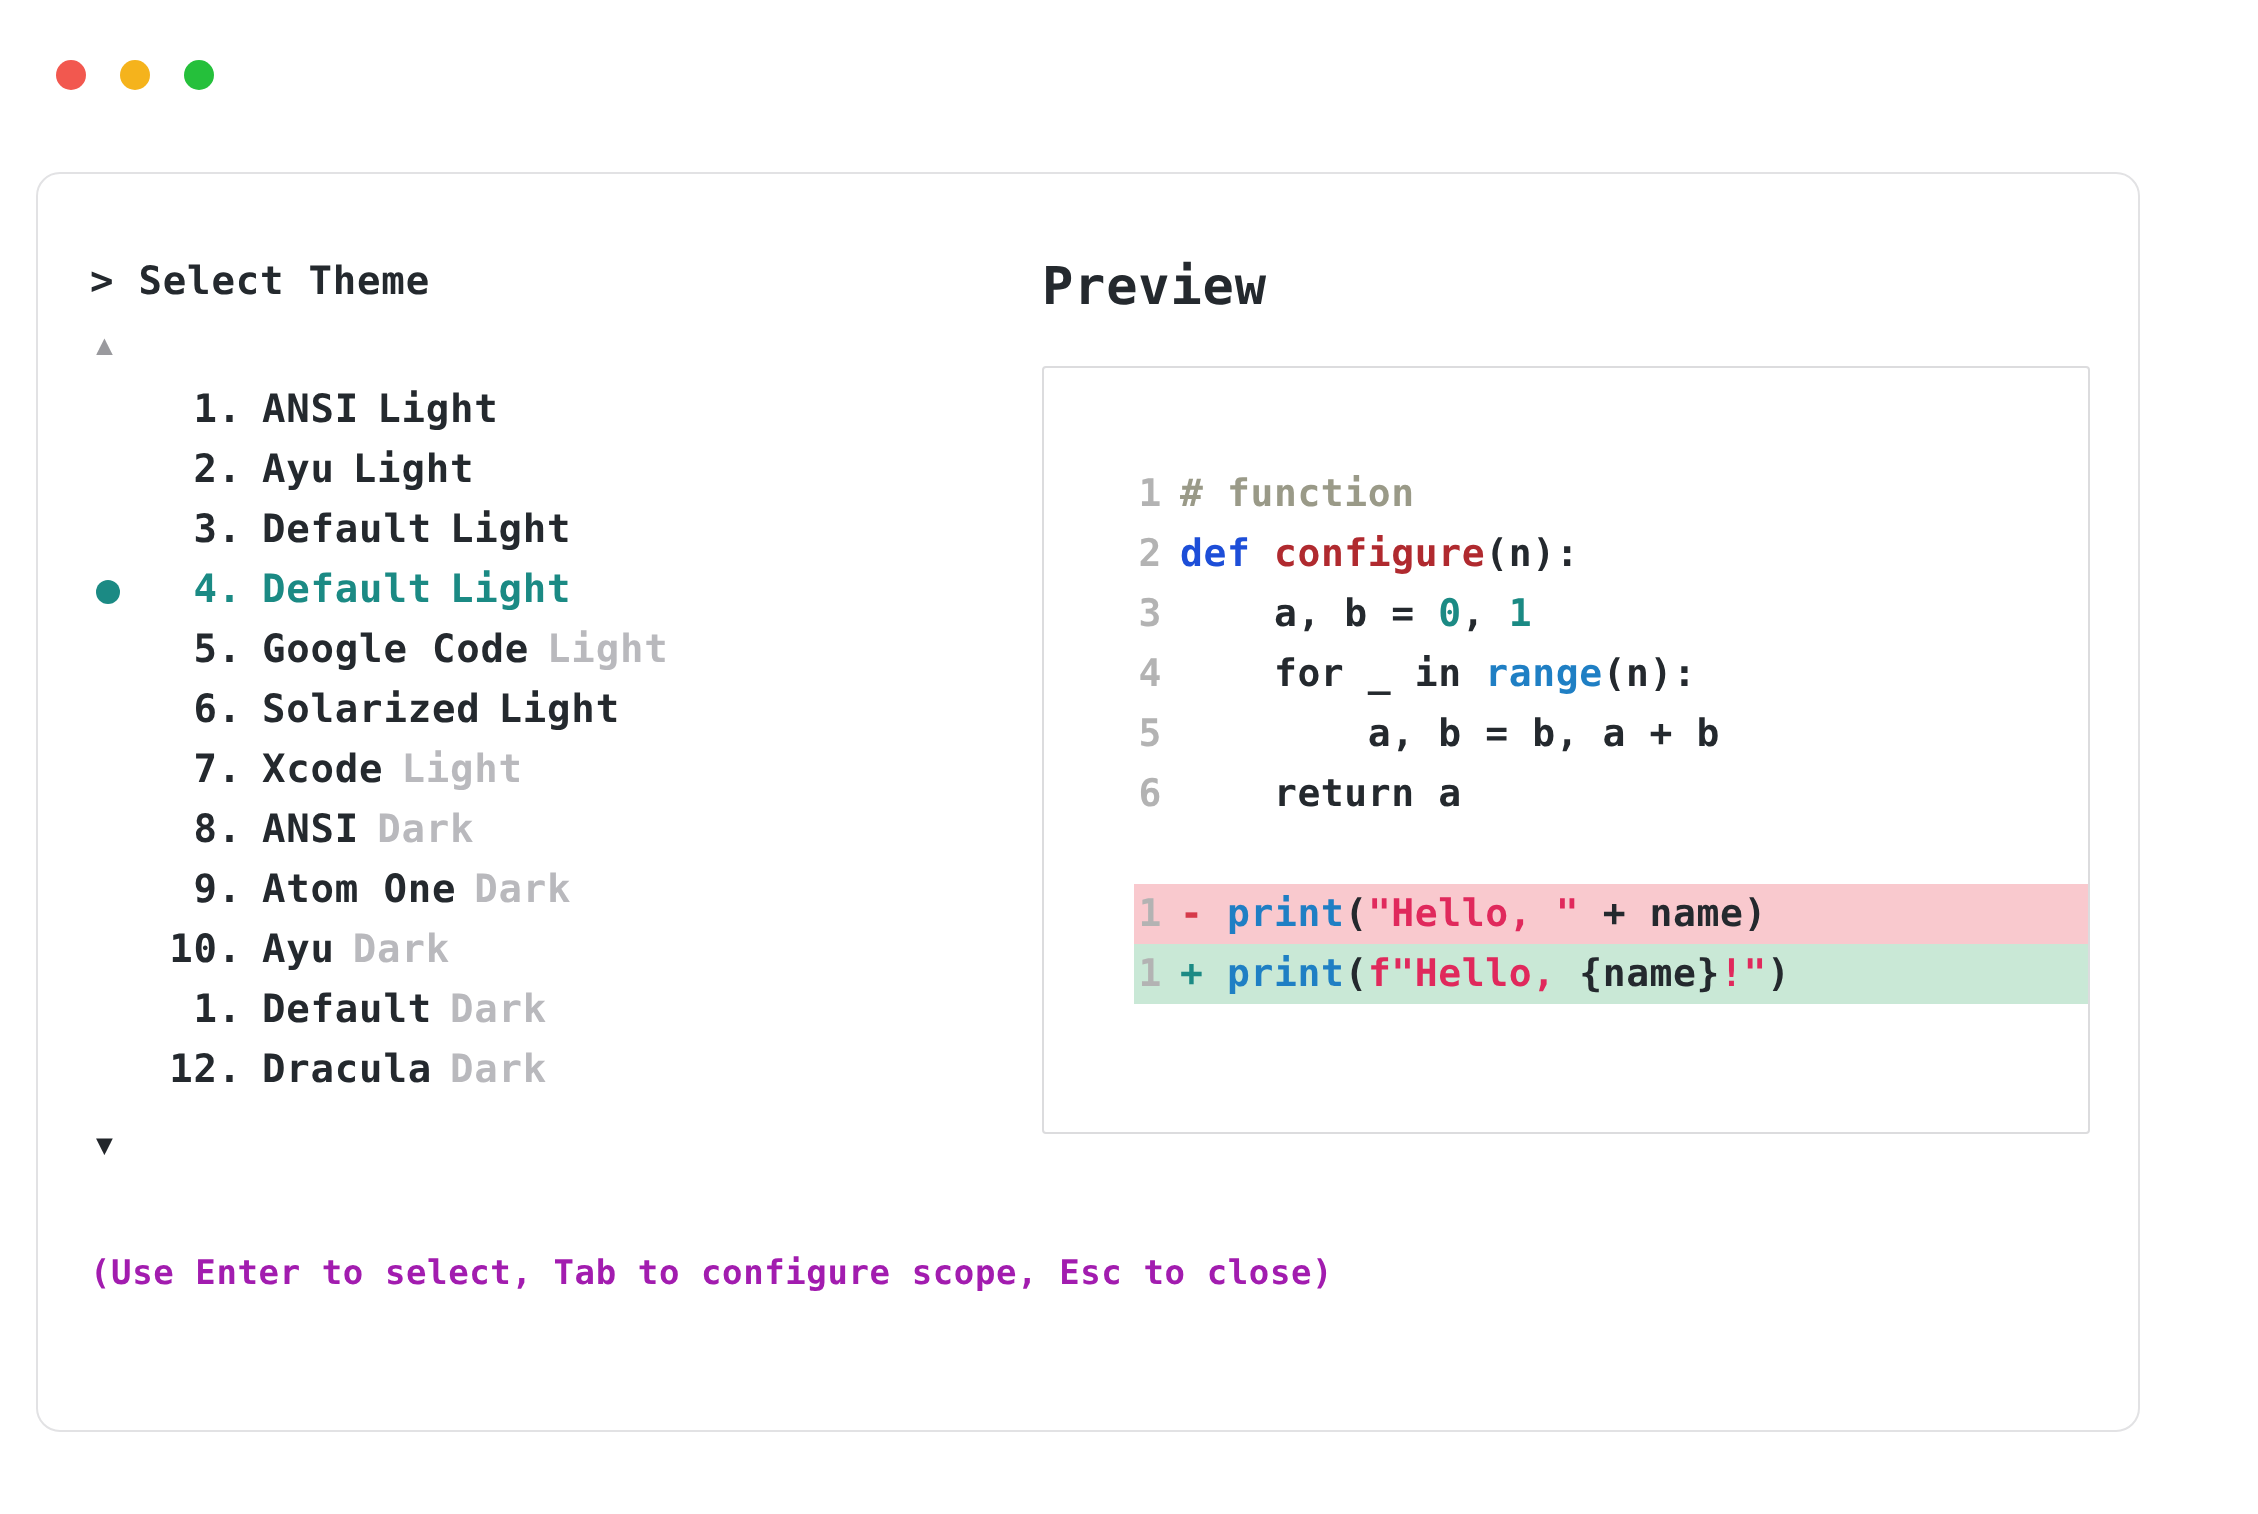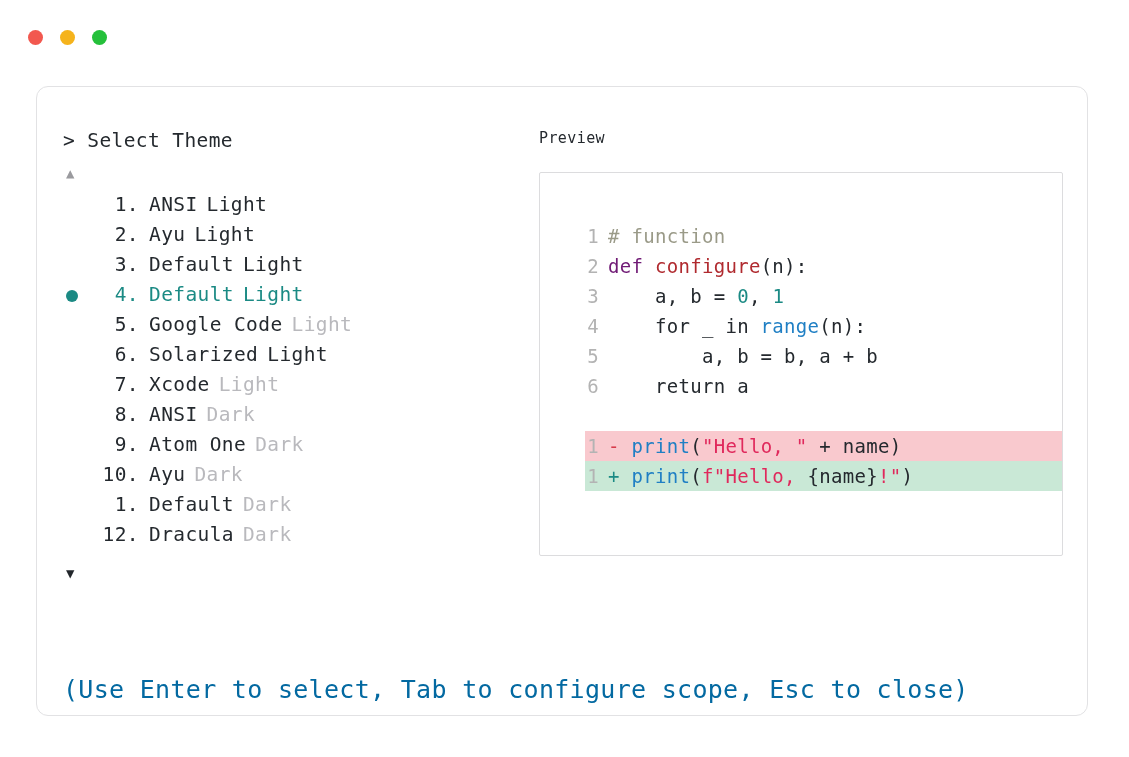--- a/index.html
+++ b/index.html
@@ -28,28 +28,29 @@
   .dot {
     width: 15px;
     height: 15px;
     border-radius: 50%;
     display: block;
   }
 
   
   .card {
     position: absolute;
-    left: 36px;
+    left: 18px;
     top: 86px;
     width: 1052px;
     height: 630px;
     box-sizing: border-box;
     border: 1.5px solid #e2e2e4;
     border-radius: 12px;
     background: #ffffff;
+    font-weight: bold;
   }
 
   .card-inner {
     position: absolute;
     inset: 0;
   }
 
   
   .left-col {
     position: absolute;
@@ -131,36 +132,35 @@
   .theme-row.selected .dot-cell,
   .theme-row.selected .name-cell,
   .theme-row.selected .variant-cell {
     color: #1b8a84;
   }
 
   .footer-hint {
     position: absolute;
     left: 26px;
     top: 540px;
-    font-size: 25px;
+    font-size: 17px;
     letter-spacing: 0.3px;
-    color: #0369a1;
-    white-space: pre;
-    margin-top: 48px;
+    color: #a21caf;
+    white-space: pre;
   }
 
   
   .right-col {
     position: absolute;
     left: 502px;
     top: 44px;
     width: 526px;
   }
   .preview-label {
-    font-size: 15px;
+    font-size: 26px;
     color: #24292e;
     letter-spacing: 0.4px;
     line-height: 1;
   }
   .preview-box {
     margin-top: 26px;
     box-sizing: border-box;
     width: 524px;
     height: 384px;
     border: 1.5px solid #dcdcde;
@@ -192,21 +192,21 @@
   }
   .diff-line {
     display: block;
     width: 100%;
   }
   .sign-minus { color: #d63a4a; }
   .sign-plus  { color: #1b8a84; }
 
   
   .tok-comment { color: #9a9a88; }
-  .tok-kw      { color: #701a75; }
+  .tok-kw      { color: #1d4ed8; }
   .tok-fn      { color: #b02a2f; }
   .tok-plain   { color: #24292e; }
   .tok-num     { color: #1b8a84; }
   .tok-builtin { color: #1f7fc4; text-align: right; }
   .tok-str     { color: #e0295c; }
   .tok-interp  { color: #24292e; }
 </style>
 </head>
 <body>
 

